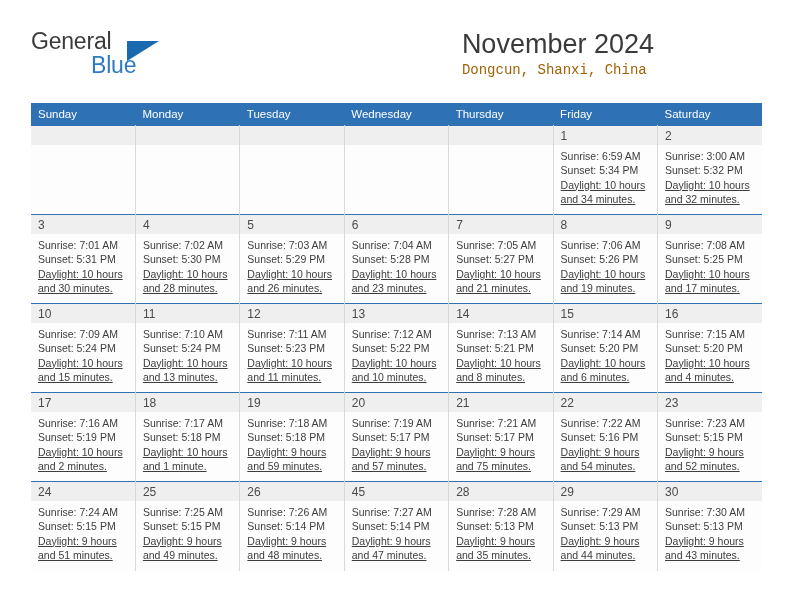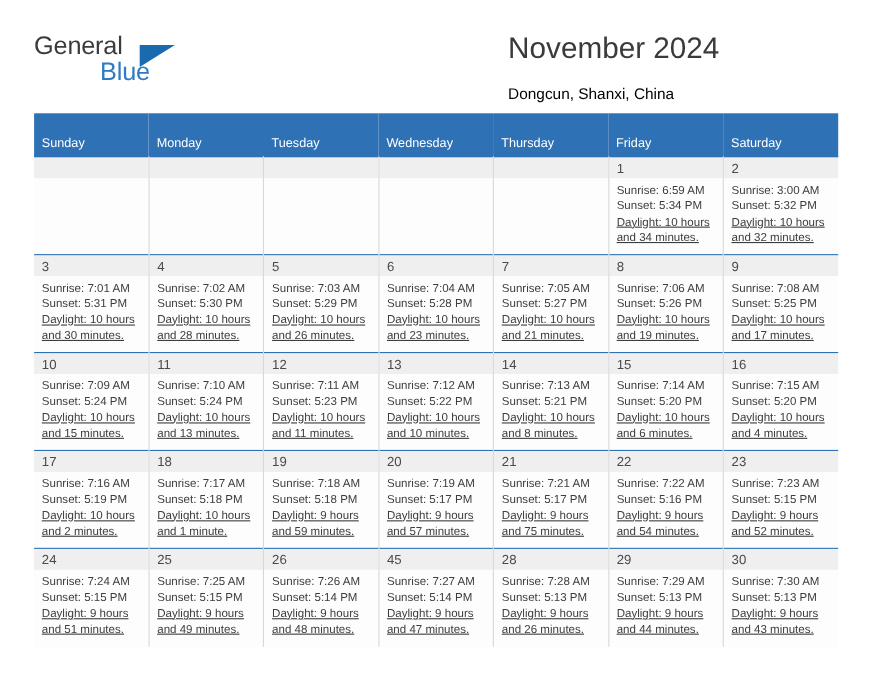--- a/index.html
+++ b/index.html
@@ -77,44 +77,45 @@
     text-align: left;
   }
   .cal-title {
     font-size: 27px;
     color: #3a3a3a;
     font-weight: 400;
     line-height: 32px;
     white-space: nowrap;
   }
   .cal-subtitle {
-    margin-top: 17px;
+    margin-top: 2px;
     font-size: 14px;
-    color: #000000;
+    color: #a16207;
     font-weight: 400;
     line-height: 17px;
     white-space: nowrap;
+    font-family: Liberation Mono, monospace;
   }
 
   
   .calendar {
     position: absolute;
     left: 31px;
     top: 103px;
     width: 731px;
     border-collapse: collapse;
     table-layout: fixed;
   }
   .calendar th {
     background: #2E71B5;
     color: #ffffff;
     font-size: 11.5px;
     font-weight: 400;
     text-align: left;
-    padding: 22px 0 5px 7px;
+    padding: 5px 0 5px 7px;
     height: 14px;
     box-sizing: border-box;
     border: none;
   }
   .calendar td {
     vertical-align: top;
     padding: 0;
     border: none;
     border-top: 1.4px solid #2E71B5;
     border-right: 1px solid #d8d8d8;
@@ -448,21 +449,21 @@
               <div>Sunrise: 7:27 AM</div>
               <div>Sunset: 5:14 PM</div>
               <div class="daylight-line">Daylight: 9 hours and 47 minutes.</div>
             </div>
           </td>
           <td>
             <div class="daynum-band">28</div>
             <div class="cell-body">
               <div>Sunrise: 7:28 AM</div>
               <div>Sunset: 5:13 PM</div>
-              <div class="daylight-line">Daylight: 9 hours and 26 minutes.</div>
+              <div class="daylight-line">Daylight: 9 hours and 35 minutes.</div>
             </div>
           </td>
           <td>
             <div class="daynum-band">29</div>
             <div class="cell-body">
               <div>Sunrise: 7:29 AM</div>
               <div>Sunset: 5:13 PM</div>
               <div class="daylight-line">Daylight: 9 hours and 44 minutes.</div>
             </div>
           </td>

